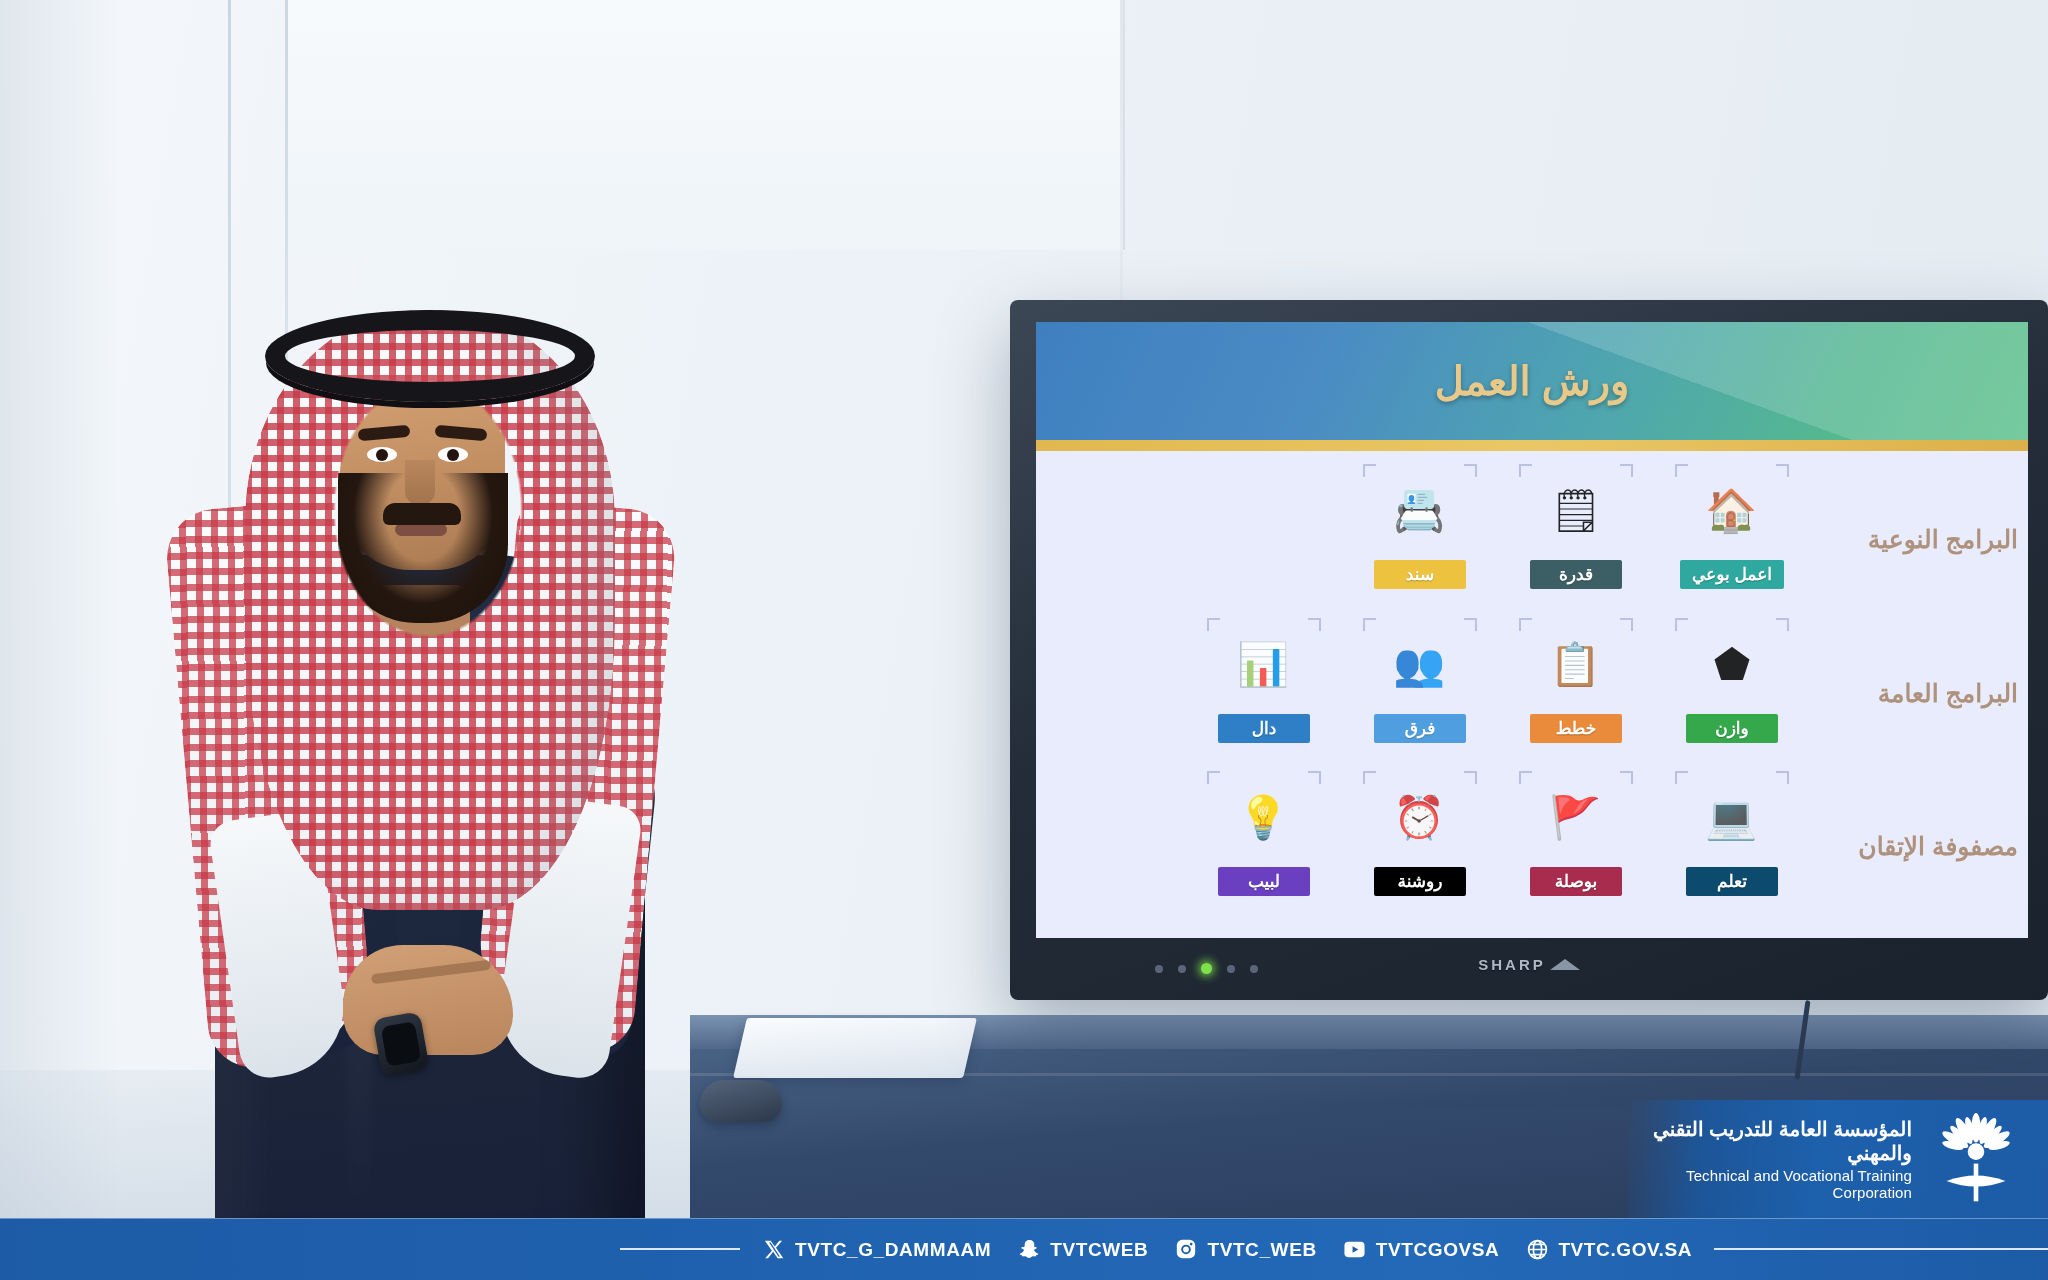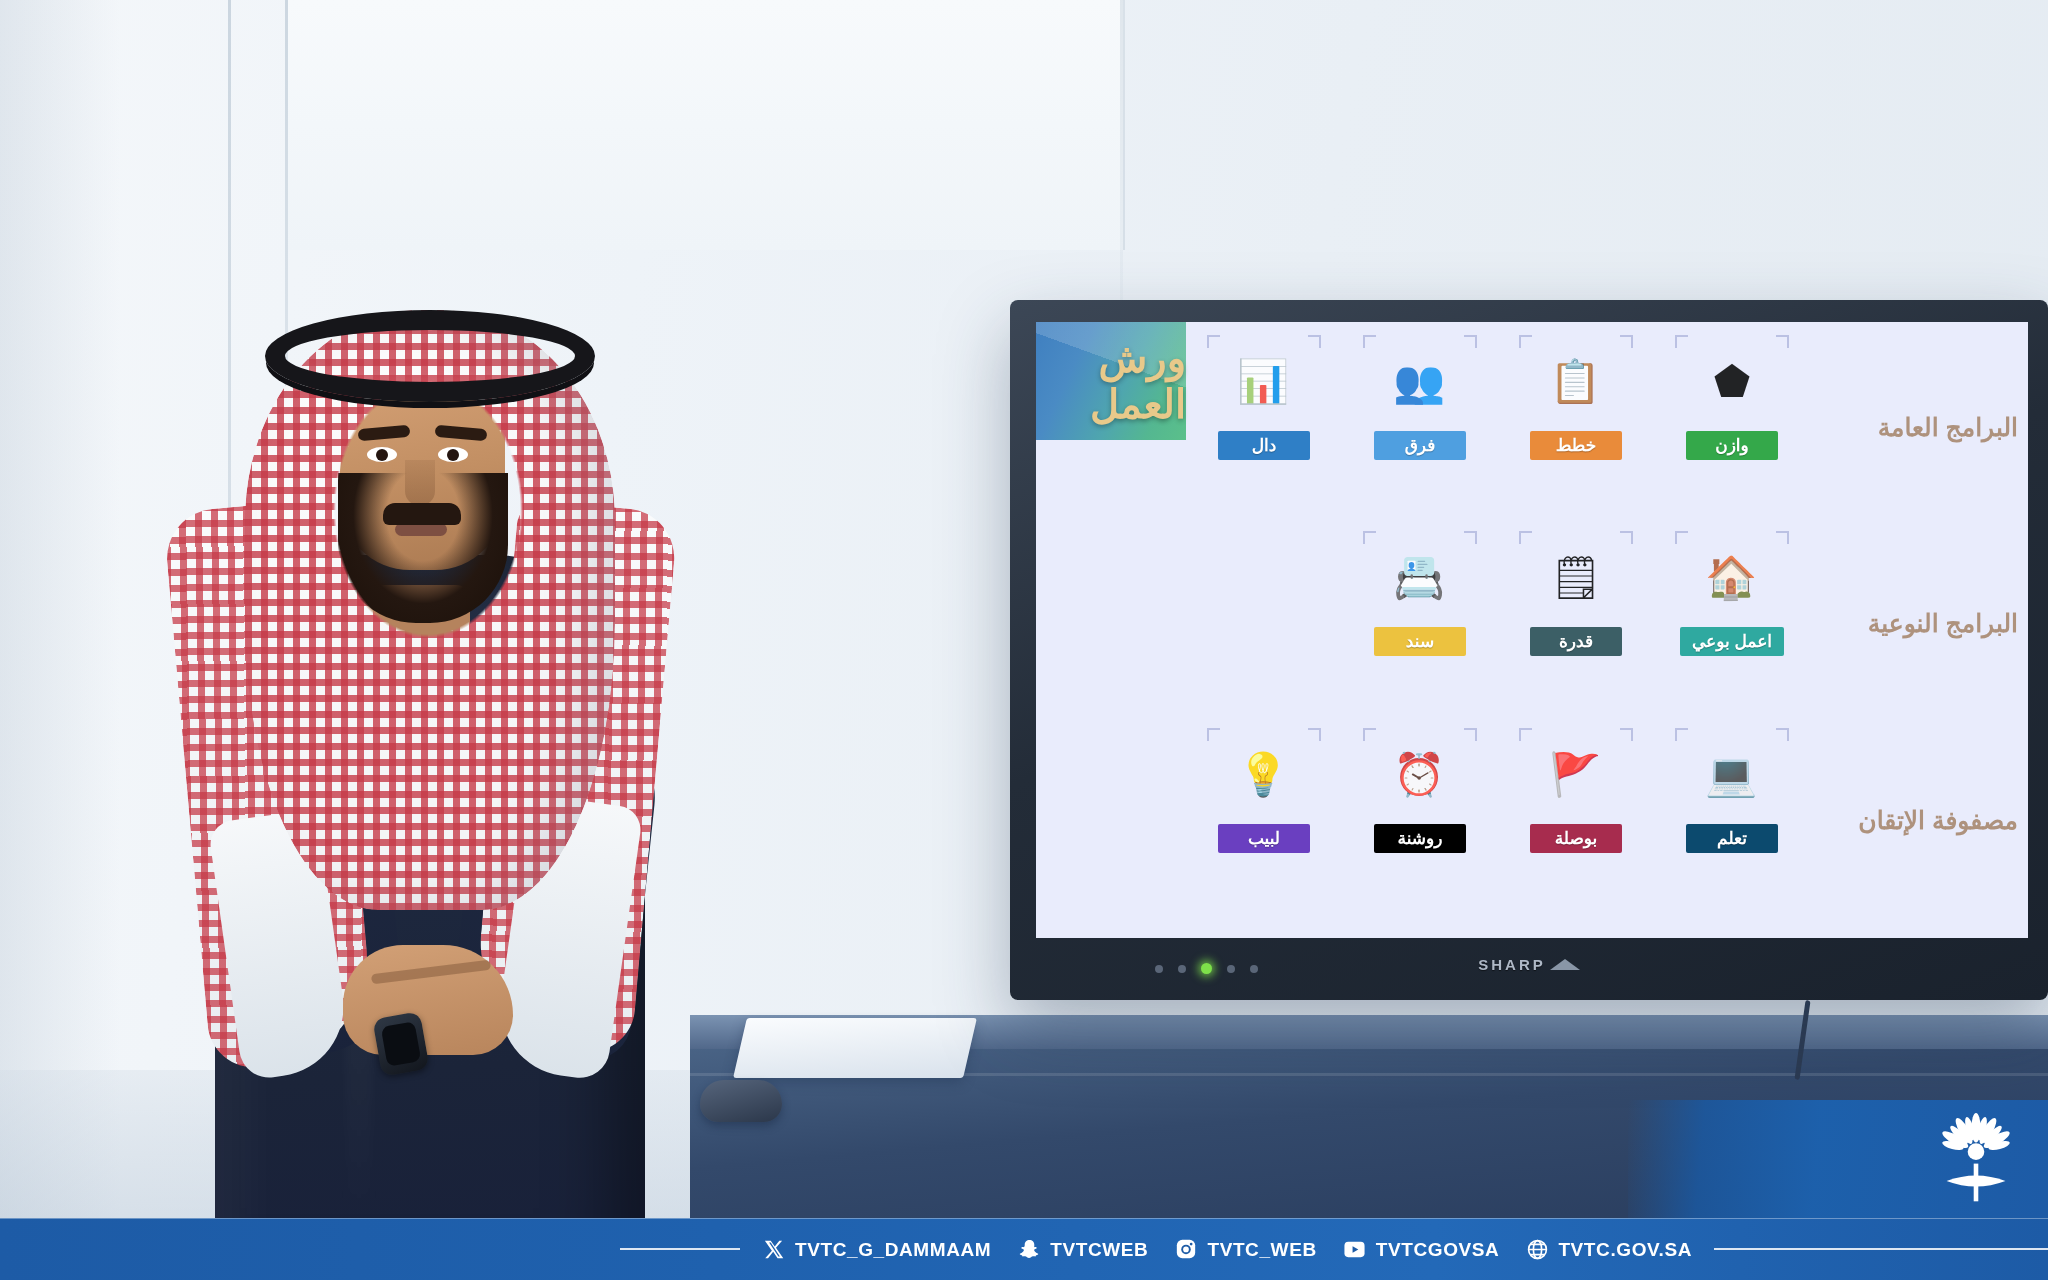--- a/index.html
+++ b/index.html
@@ -190,21 +190,21 @@
   .tv-brand {
     font-size:15px; letter-spacing:3px; font-weight:bold;
     color:#aeb8c6; text-shadow:0 1px 1px rgba(0,0,0,.5);
   }
   .tv-chevron { width:0;height:0;border-left:15px solid transparent;border-right:15px solid transparent;border-bottom:11px solid #8996a7; }
   .tv-leds { position:absolute; left:145px; bottom:26px; display:flex; gap:15px; align-items:center; }
   .tv-led { width:8px; height:8px; border-radius:50%; background:#5a6678; }
   .tv-led.on { background:#7ee04a; box-shadow:0 0 9px 3px rgba(126,224,74,.75); width:11px; height:11px; }
 
   
-  .slide { position:absolute; inset:0; background:#e9ecfc; display:flex; flex-direction:row; }
+  .slide { position:absolute; inset:0; background:#e9ecfc; display:flex; flex-direction:column; }
   .slide-header {
     height:118px; position:relative;
     background:linear-gradient(115deg,#3f7fc0 0%,#4a8bc4 28%,#4fa6ae 58%,#54b791 80%,#5bc08a 100%);
     display:flex; align-items:center; justify-content:center;
   }
   .slide-header::after {
     content:""; position:absolute; inset:0;
     background:linear-gradient(200deg,rgba(255,255,255,.16) 0 38%,rgba(255,255,255,0) 38%);
   }
   .slide-title {
@@ -327,20 +327,50 @@
     <div class="tv-screen">
 
       <div class="slide">
         <div class="slide-header">
           <div class="slide-title">ورش العمل</div>
         </div>
         <div class="slide-rule"></div>
         <div class="slide-body">
 
           <div class="prow">
+            <div class="prow-cat">البرامج النوعية</div>
+            <div class="ptiles">
+              <div class="ptile">
+                <div class="ptile-art">
+                  <span class="corner tl"></span>
+                    <span class="corner tr"></span>
+                  <span class="glyph">📇</span>
+                </div>
+                <div class="ptile-label" style="background:#ecc23f">سند</div>
+              </div>
+              <div class="ptile">
+                <div class="ptile-art">
+                  <span class="corner tl"></span>
+                    <span class="corner tr"></span>
+                  <span class="glyph">🗒</span>
+                </div>
+                <div class="ptile-label" style="background:#3c5f66">قدرة</div>
+              </div>
+              <div class="ptile">
+                <div class="ptile-art">
+                  <span class="corner tl"></span>
+                    <span class="corner tr"></span>
+                  <span class="glyph">🏠</span>
+                </div>
+                <div class="ptile-label" style="background:#2fa9a0">اعمل بوعي</div>
+              </div>
+            </div>
+          </div>
+
+          <div class="prow">
             <div class="prow-cat">البرامج العامة</div>
             <div class="ptiles">
               <div class="ptile">
                 <div class="ptile-art">
                   <span class="corner tl"></span>
                     <span class="corner tr"></span>
                   <span class="glyph">📊</span>
                 </div>
                 <div class="ptile-label" style="background:#2f7fc6">دال</div>
               </div>
@@ -360,50 +390,20 @@
                 </div>
                 <div class="ptile-label" style="background:#e98b3a">خطط</div>
               </div>
               <div class="ptile">
                 <div class="ptile-art">
                   <span class="corner tl"></span>
                     <span class="corner tr"></span>
                   <span class="glyph">⬟</span>
                 </div>
                 <div class="ptile-label" style="background:#34a84a">وازن</div>
-              </div>
-            </div>
-          </div>
-
-          <div class="prow">
-            <div class="prow-cat">البرامج النوعية</div>
-            <div class="ptiles">
-              <div class="ptile">
-                <div class="ptile-art">
-                  <span class="corner tl"></span>
-                    <span class="corner tr"></span>
-                  <span class="glyph">📇</span>
-                </div>
-                <div class="ptile-label" style="background:#ecc23f">سند</div>
-              </div>
-              <div class="ptile">
-                <div class="ptile-art">
-                  <span class="corner tl"></span>
-                    <span class="corner tr"></span>
-                  <span class="glyph">🗒</span>
-                </div>
-                <div class="ptile-label" style="background:#3c5f66">قدرة</div>
-              </div>
-              <div class="ptile">
-                <div class="ptile-art">
-                  <span class="corner tl"></span>
-                    <span class="corner tr"></span>
-                  <span class="glyph">🏠</span>
-                </div>
-                <div class="ptile-label" style="background:#2fa9a0">اعمل بوعي</div>
               </div>
             </div>
           </div>
 
           <div class="prow">
             <div class="prow-cat">مصفوفة الإتقان</div>
             <div class="ptiles">
               <div class="ptile">
                 <div class="ptile-art">
                   <span class="corner tl"></span>
@@ -478,20 +478,24 @@
     <div class="shemagh"></div>
     <div class="igal"></div>
     <div class="hands"></div>
     <div class="hand-fold"></div>
     <div class="watch"></div>
   </div>
 
 </div>
 
 <div class="logo-strip">
+  <div class="logo-text">
+    <div class="logo-ar">المؤسسة العامة للتدريب التقني والمهني</div>
+    <div class="logo-en">Technical and Vocational Training Corporation</div>
+  </div>
   <div class="logo-mark">
     <svg viewBox="0 0 100 100" width="92" height="96" aria-hidden="true">
       <g fill="#ffffff">
         <circle cx="50" cy="42" r="9"></circle>
         <g>
           <ellipse cx="50" cy="16" rx="5" ry="16"></ellipse>
           <ellipse cx="50" cy="16" rx="5" ry="16" transform="rotate(30 50 42)"></ellipse>
           <ellipse cx="50" cy="16" rx="5" ry="16" transform="rotate(60 50 42)"></ellipse>
           <ellipse cx="50" cy="16" rx="5" ry="16" transform="rotate(-30 50 42)"></ellipse>
           <ellipse cx="50" cy="16" rx="5" ry="16" transform="rotate(-60 50 42)"></ellipse>

